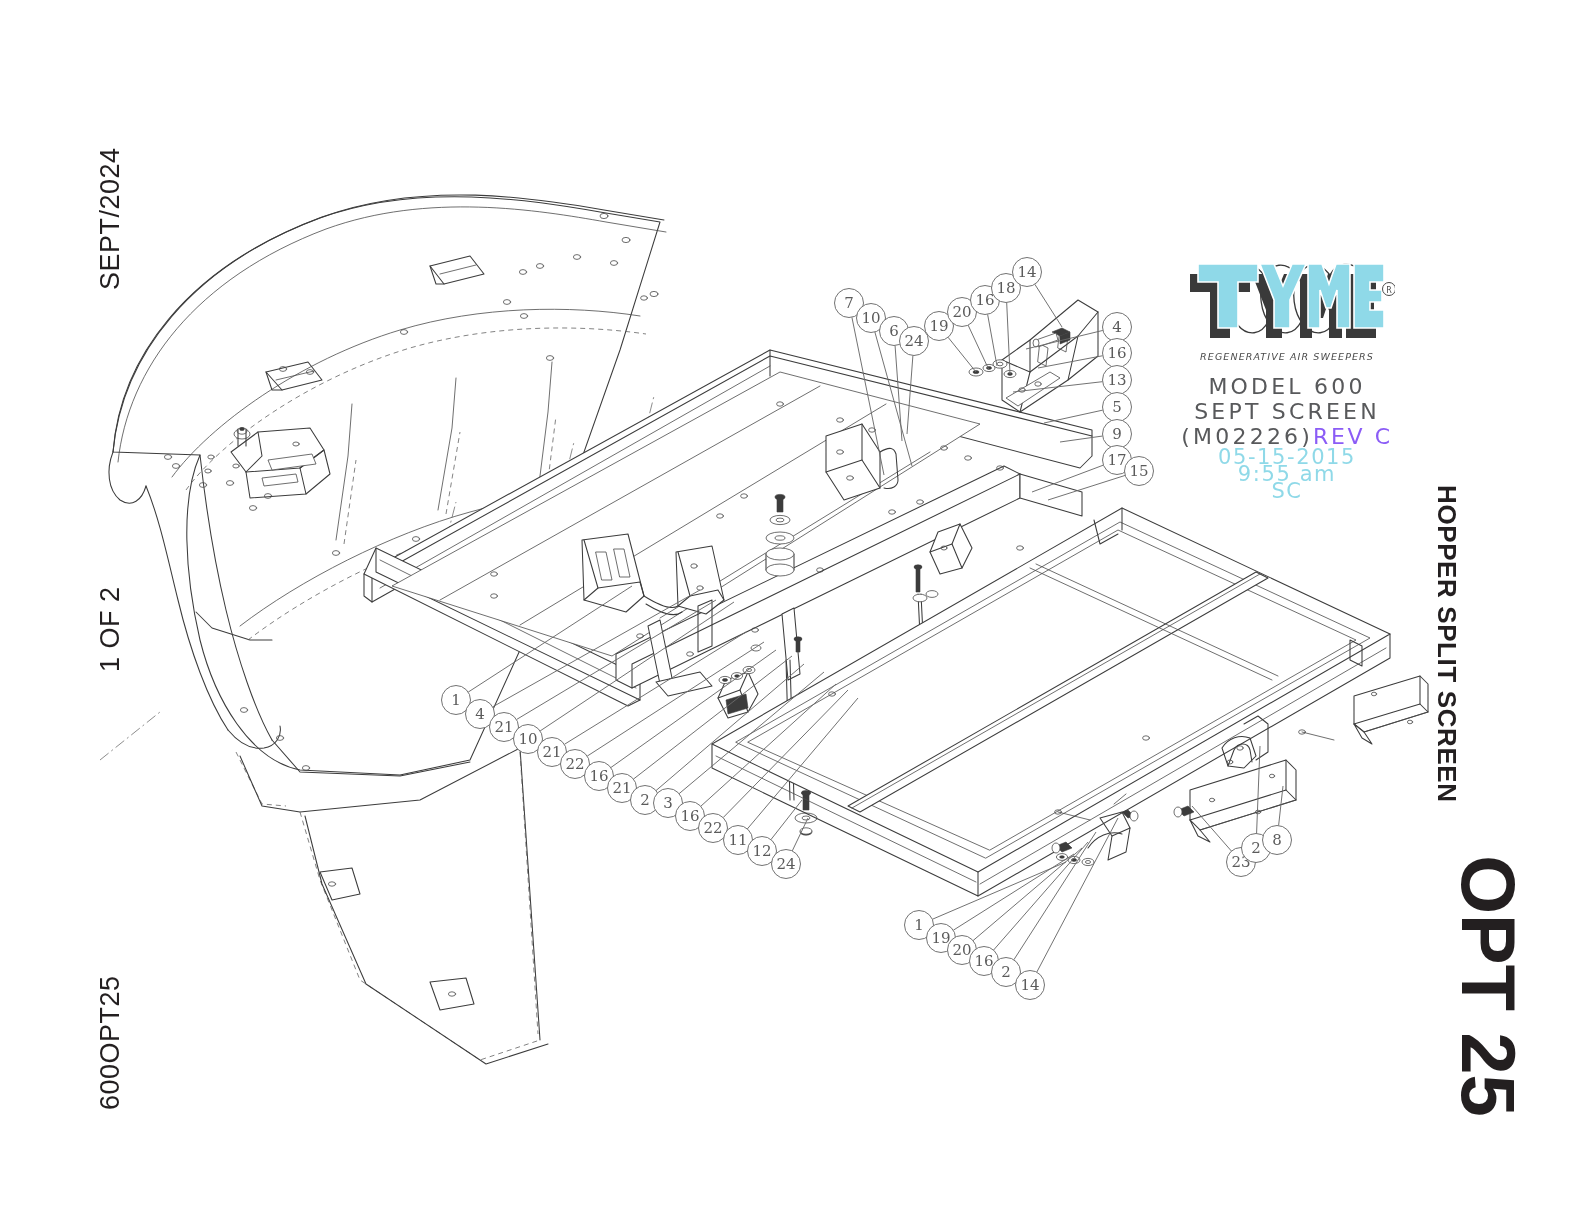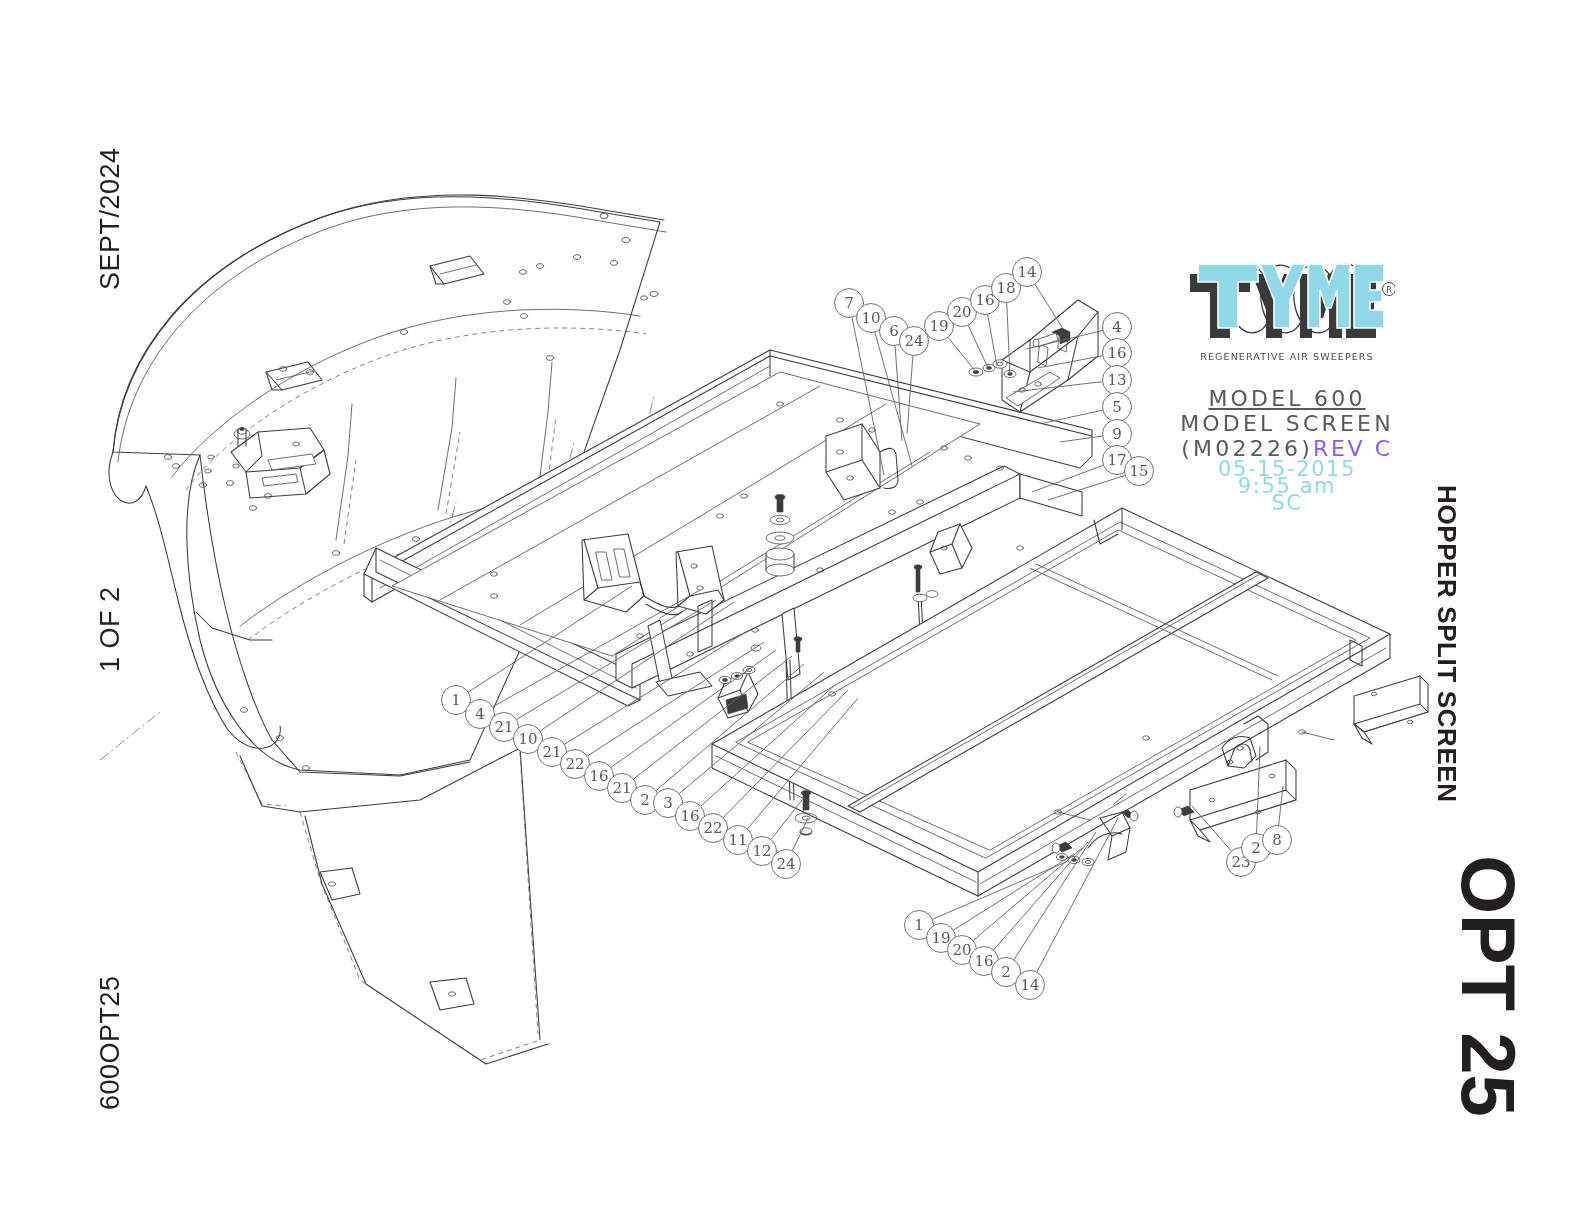--- a/index.html
+++ b/index.html
@@ -56,34 +56,35 @@
   }
   #logo-wrap {
     position: relative;
     width: 215px;
     height: 105px;
     margin: 0 auto;
   }
   #logo-tagline {
     font-family: "DejaVu Sans", sans-serif;
     font-size: 9.5px;
+    font-style: italic;
     letter-spacing: 1.1px;
     color: #4a4a4a;
     text-align: center;
     margin-top: -6px;
   }
   .tb-line {
     font-family: "DejaVu Sans", sans-serif;
     color: #58595b;
     letter-spacing: 3.2px;
     font-size: 22px;
     line-height: 25px;
     white-space: nowrap;
   }
-  #tb-model   { margin-top: 24px; text-decoration: underline; }
+  #tb-model   { margin-top: 12px; }
   #tb-screen  { }
   #tb-partrev { position: relative; }
   #tb-part    { letter-spacing: 3.2px; }
   #tb-rev     { color: #8b5cf6; letter-spacing: 2.6px; }
   .tb-stamp {
     font-family: "DejaVu Sans", sans-serif;
     color: #8fd9e8;
     font-size: 21px;
     letter-spacing: 1.6px;
     line-height: 17px;
@@ -717,21 +718,21 @@
         <g>
           <circle cx="209" cy="37" r="6.5" fill="none" stroke="#4a4a4a" stroke-width="1"></circle>
           <text x="209" y="41" font-family="DejaVu Sans, sans-serif" font-size="8" fill="#4a4a4a" text-anchor="middle">R</text>
         </g>
       </svg>
     </div>
 
     <div id="logo-tagline">REGENERATIVE AIR SWEEPERS</div>
 
     <div class="tb-line" id="tb-model">MODEL 600</div>
-    <div class="tb-line" id="tb-screen">MODEL SCREEN</div>
+    <div class="tb-line" id="tb-screen">SEPT SCREEN</div>
     <div class="tb-line" id="tb-partrev">
       <span id="tb-part">(M02226)</span><span id="tb-rev">REV C</span>
     </div>
     <div class="tb-stamp">05-15-2015</div>
     <div class="tb-stamp">9:55 am</div>
     <div class="tb-stamp">SC</div>
   </div>
 
   <div class="margin-text rot-ccw" id="revision-date">SEPT/2024</div>
   <div class="margin-text rot-ccw" id="sheet-number">1 OF 2</div>

